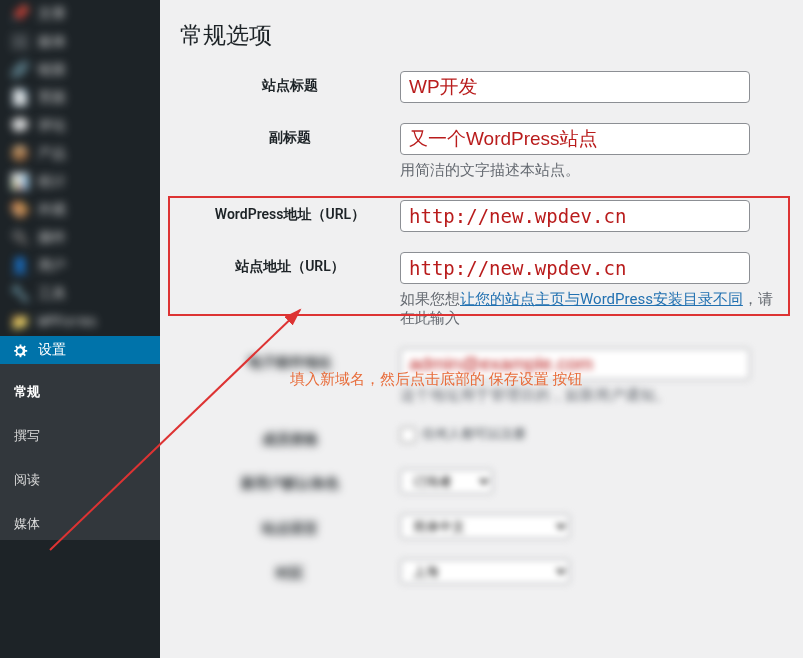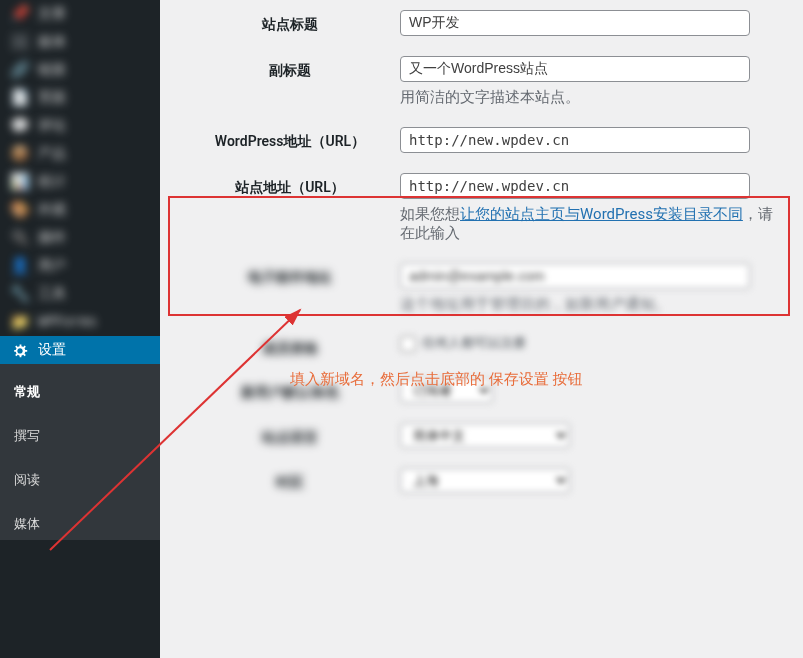--- a/index.html
+++ b/index.html
@@ -13,21 +13,21 @@
 .sidebar-sub.current { color: #fff; font-weight: 600; position: relative; }
 .sidebar-sub.current::after { content: ""; position: absolute; right: -6px; top: 50%; transform: translateY(-50%); border: 6px solid transparent; border-right-color: #f0f0f1; }
 .sidebar .icon { width: 20px; height: 20px; margin-right: 8px; display: inline-flex; align-items: center; justify-content: center; font-size: 16px; color: #a0a5aa; }
 .blur-row { filter: blur(4px); opacity: 0.9; pointer-events: none; }
 
 .main { position: absolute; left: 160px; top: 0; right: 0; padding: 10px 20px 0 20px; }
 .page-title { font-size: 23px; font-weight: 400; color: #1d2327; margin: 10px 0 20px; }
 .form-row { display: flex; align-items: flex-start; margin-bottom: 20px; }
 .form-label { width: 220px; flex-shrink: 0; font-weight: 600; font-size: 14px; color: #1d2327; padding-top: 6px; text-align: center; }
 .form-field { flex: 1; }
-.form-field input[type=text] { width: 350px; padding: 4px 8px; font-size: 14px; border: 1px solid #8c8f94; border-radius: 4px; background: #fff; color: #404040; }
+.form-field input[type=text] { width: 350px; padding: 4px 8px; font-size: 19px; border: 1px solid #8c8f94; border-radius: 4px; background: #fff; color: #b91c1c; }
 .form-field .desc { margin-top: 6px; font-size: 15px; color: #646970; }
 .form-field a { color: #2271b1; text-decoration: underline; }
 .redbox { position: absolute; border: 2px solid #d33; pointer-events: none; }
 .annotation { position: absolute; color: #e86c3a; font-size: 15px; font-weight: 500; }
 .arrow-svg { position: absolute; pointer-events: none; }
 
 .blur-field input, .blur-field select { filter: blur(3px); }
 .blur-label { filter: blur(4px); }
 select.fake { padding: 3px 24px 3px 8px; border: 1px solid #8c8f94; border-radius: 4px; background: #fff; font-size: 13px; }
 input[type=checkbox] { width: 16px; height: 16px; vertical-align: middle; margin-right: 6px; }
@@ -97,20 +97,21 @@
   </div>
   <div id="sidebar-subs">
       <div class="sidebar-sub current">常规</div>
       <div class="sidebar-sub">撰写</div>
       <div class="sidebar-sub">阅读</div>
       <div class="sidebar-sub">媒体</div>
     </div>
 </div>
 
 <div class="main">
+  <h1 class="page-title">常规选项</h1>
 
   <div class="form-row">
     <div class="form-label">站点标题</div>
     <div class="form-field"><input type="text" value="WP开发" style=""></div>
   </div>
 
   <div class="form-row">
     <div class="form-label">副标题</div>
     <div class="form-field">
       <input type="text" value="又一个WordPress站点" style="">

